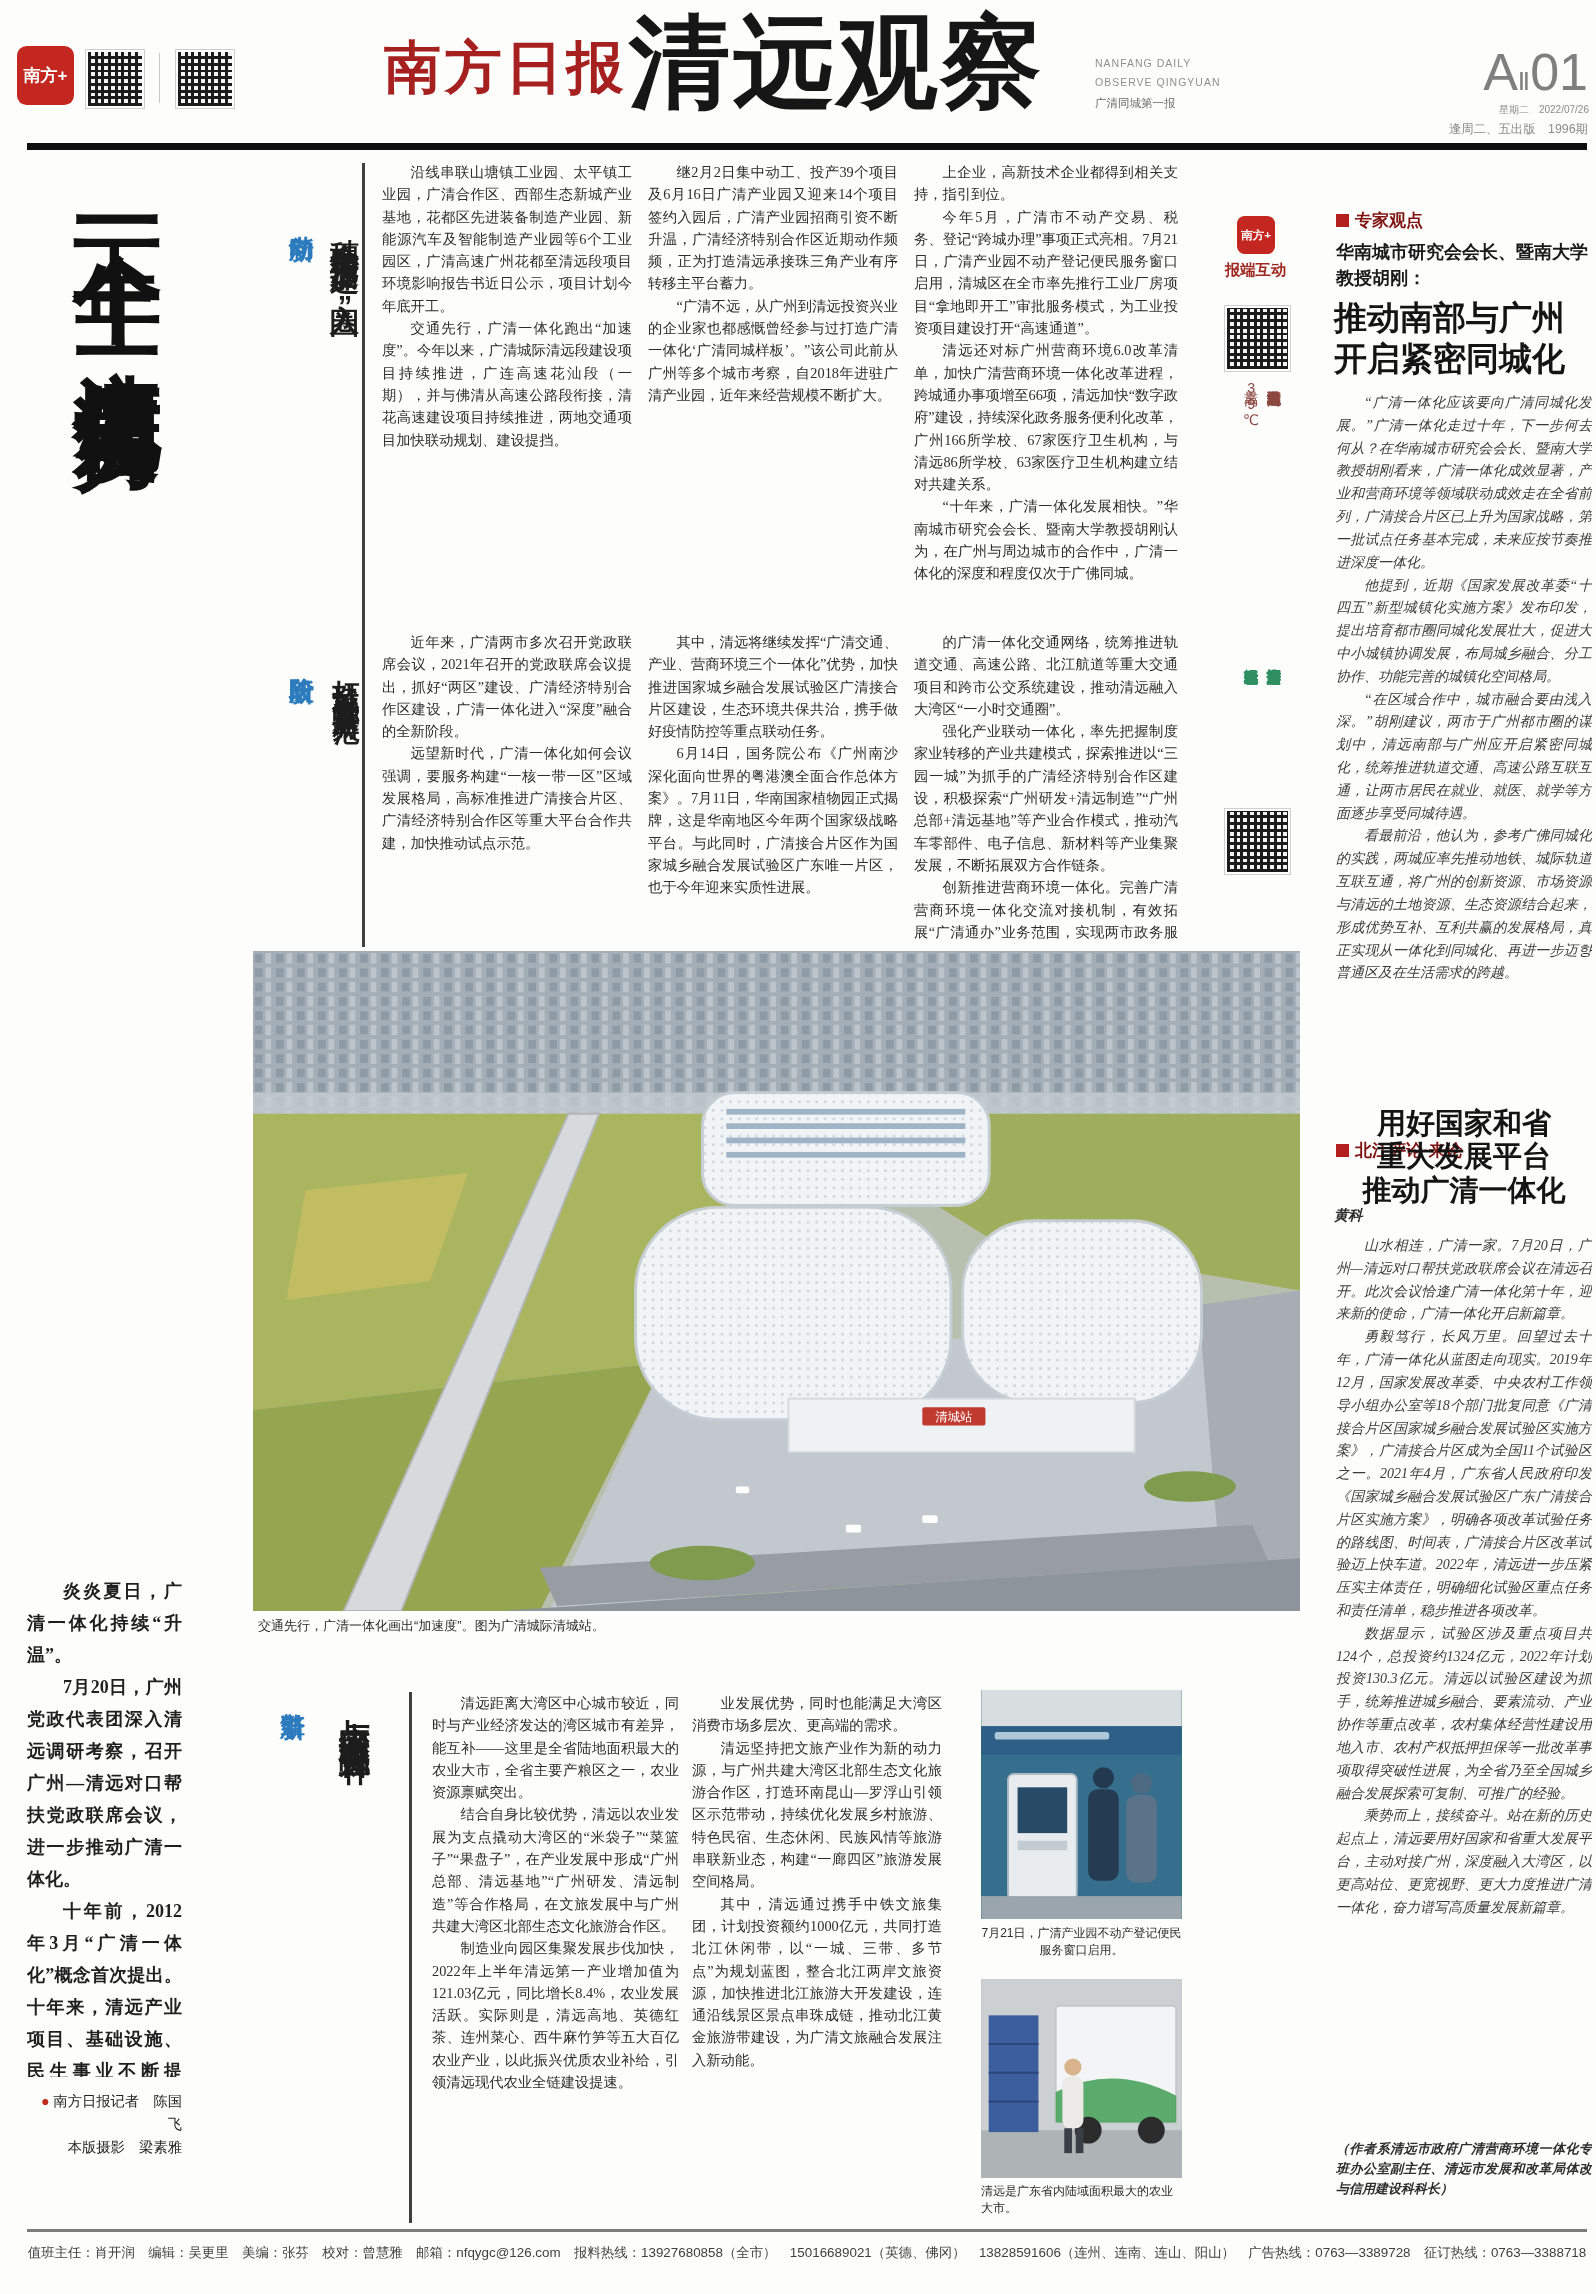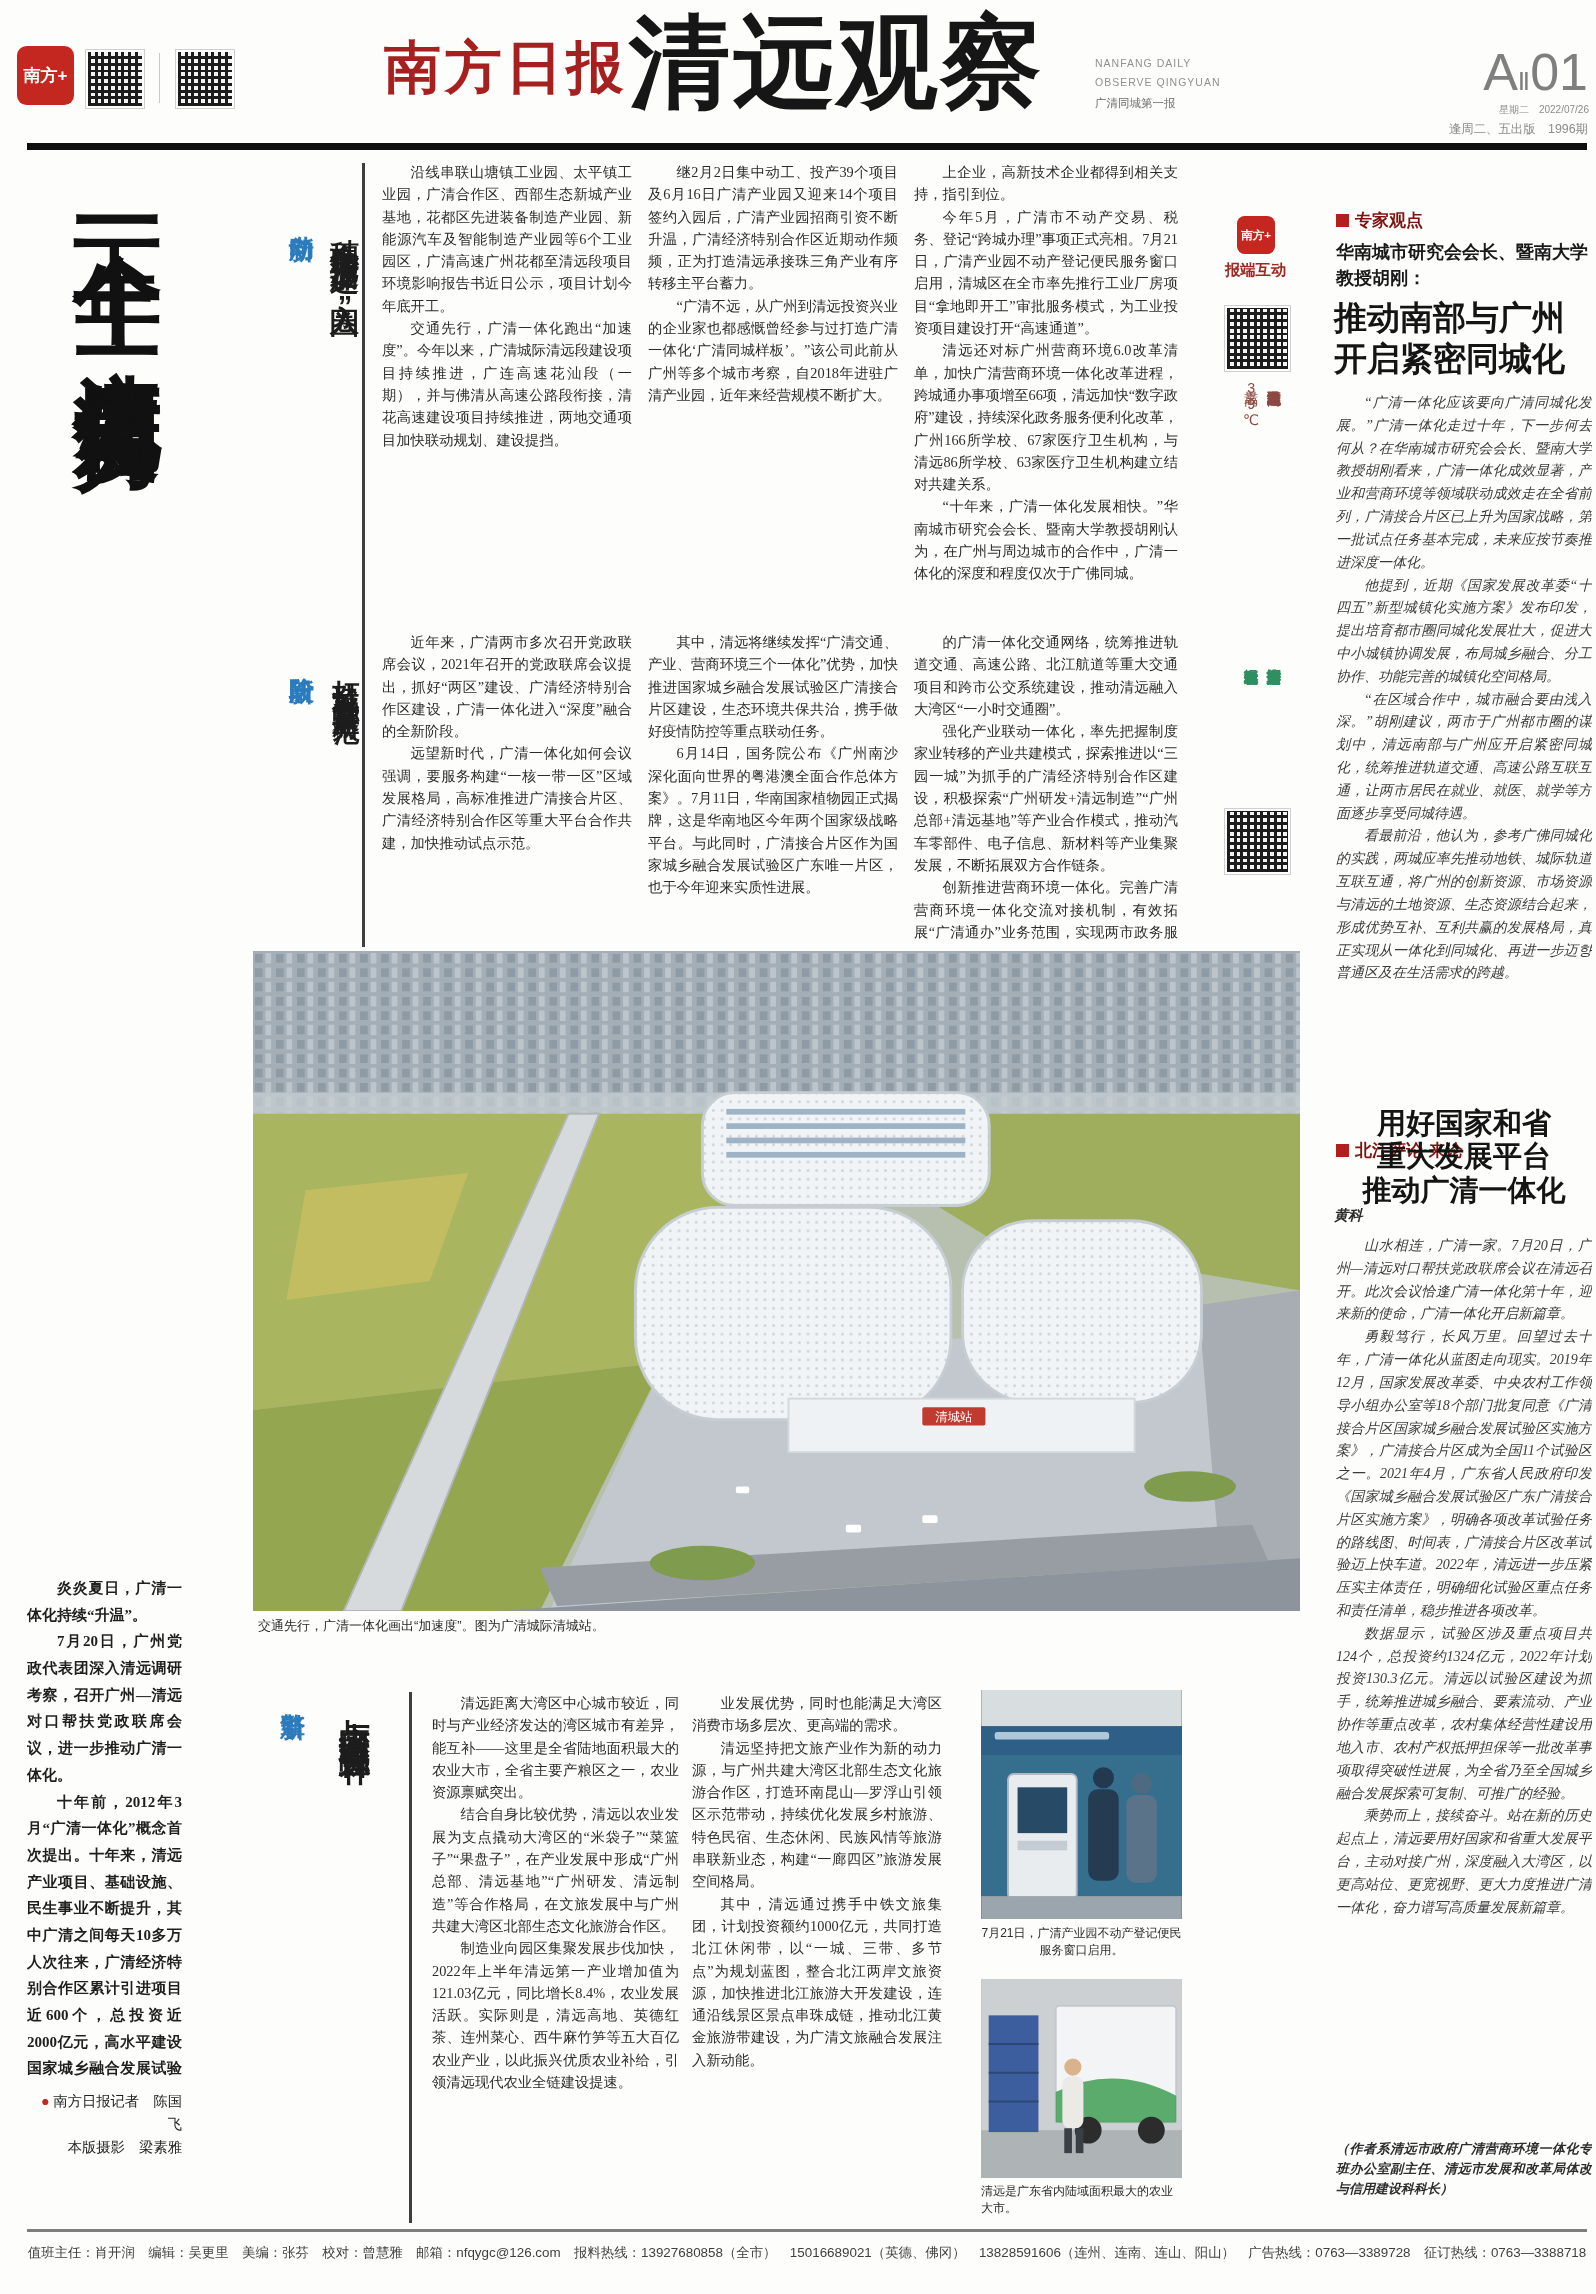--- a/index.html
+++ b/index.html
@@ -49,21 +49,21 @@
   <div class="abs" style="left:1376px;top:42px;width:212px;height:59px;text-align:right;color:#7f7f7f;">
     <span style="font-size:52px;">A</span><span style="font-size:25px;">Ⅱ</span><span style="font-size:52px;">01</span>
   </div>
   <div class="abs" style="left:1388px;top:103px;width:201px;height:15.3px;text-align:right;font-size:10px;color:#8c8c8c;">星期二　2022/07/26</div>
   <div class="abs" style="left:1376px;top:121px;width:212px;height:15.3px;text-align:right;font-size:12.4px;color:#8c8c8c;">逢周二、五出版　1996期</div>
 
   <div class="abs" style="left:27px;top:143px;width:1560px;height:6.7px;background:#0e0e0e;"></div>
 
   <div class="abs vert serif" style="left:44px;top:172px;width:117px;height:1329px;font-size:88px;font-weight:900;color:#111;line-height:1;letter-spacing:4.8px;">下一个十年 广清一体化如何发力</div>
 
-  <div class="abs serif col" style="left:27px;top:1575px;width:155px;height:502px;font-size:15px;line-height:1.78;font-weight:600;color:#1f1f1f;">
+  <div class="abs serif col" style="left:27px;top:1575px;width:155px;height:502px;font-size:18px;line-height:1.78;font-weight:600;color:#1f1f1f;">
       <p>炎炎夏日，广清一体化持续“升温”。</p>
       <p>7月20日，广州党政代表团深入清远调研考察，召开广州—清远对口帮扶党政联席会议，进一步推动广清一体化。</p>
       <p>十年前，2012年3月“广清一体化”概念首次提出。十年来，清远产业项目、基础设施、民生事业不断提升，其中广清之间每天10多万人次往来，广清经济特别合作区累计引进项目近600个，总投资近2000亿元，高水平建设国家城乡融合发展试验区“广清接合片区”，广清60余项政务服务事项实现跨城办理。</p>
     </div>
   <div class="abs serif" style="left:27px;top:2090px;width:155px;height:46px;font-size:14.3px;color:#1f1f1f;text-align:right;line-height:1.6;">
     <span style="color:#c02b1e;">●</span>
     <span>南方日报记者　陈国飞</span><br>
     <span>本版摄影　梁素雅</span>
   </div>
 

